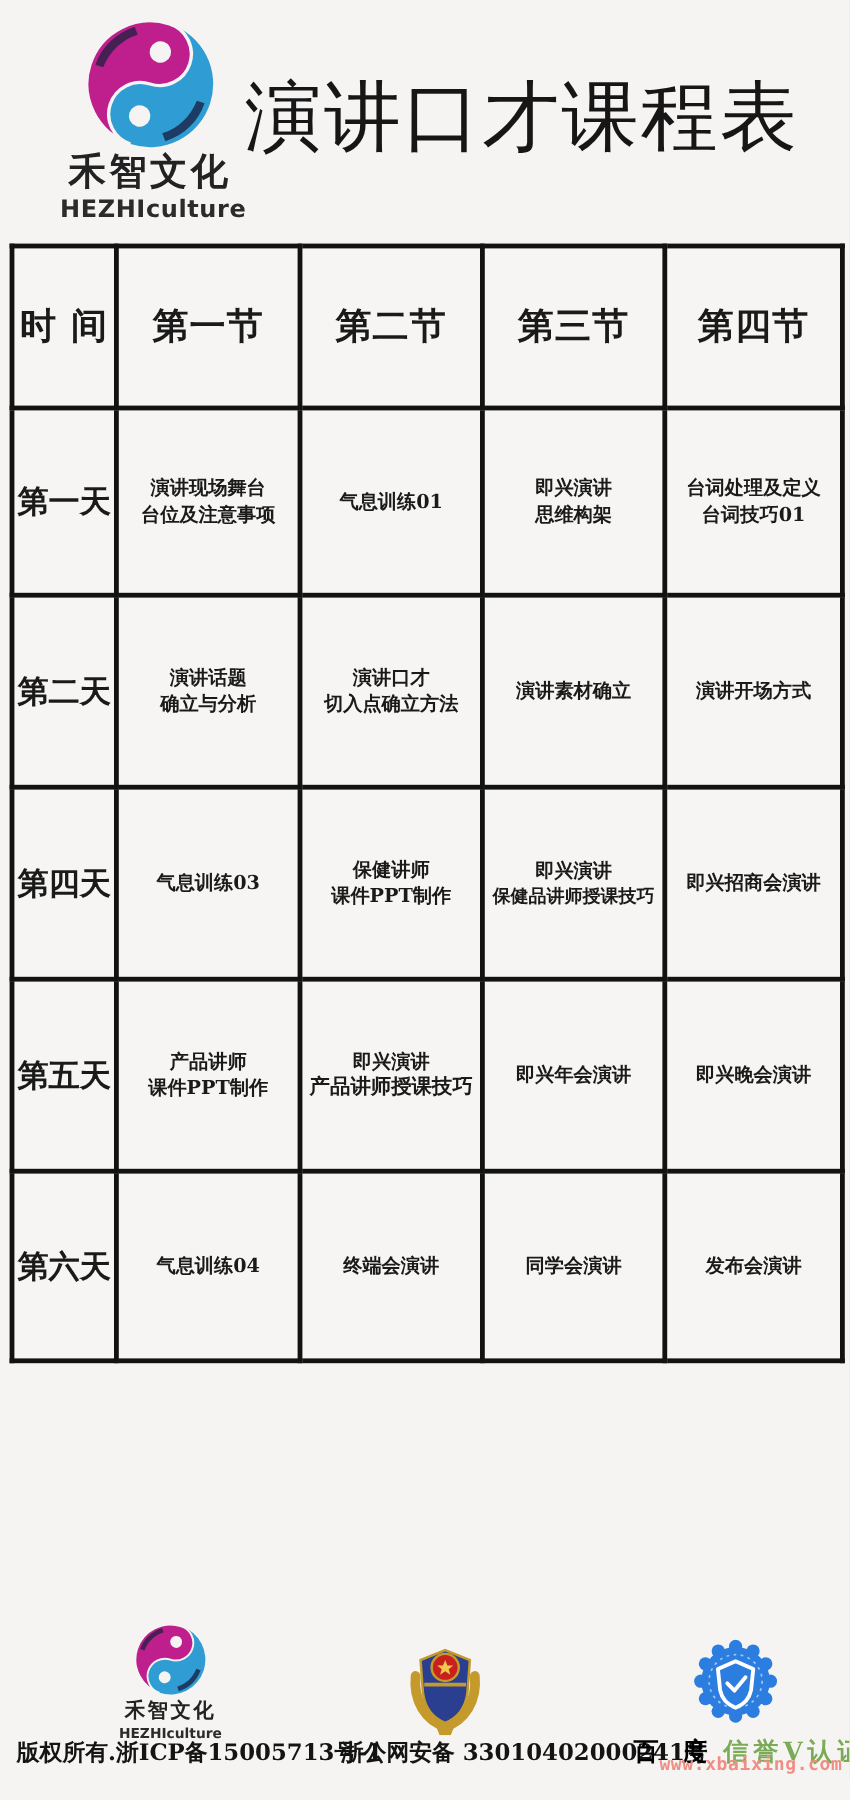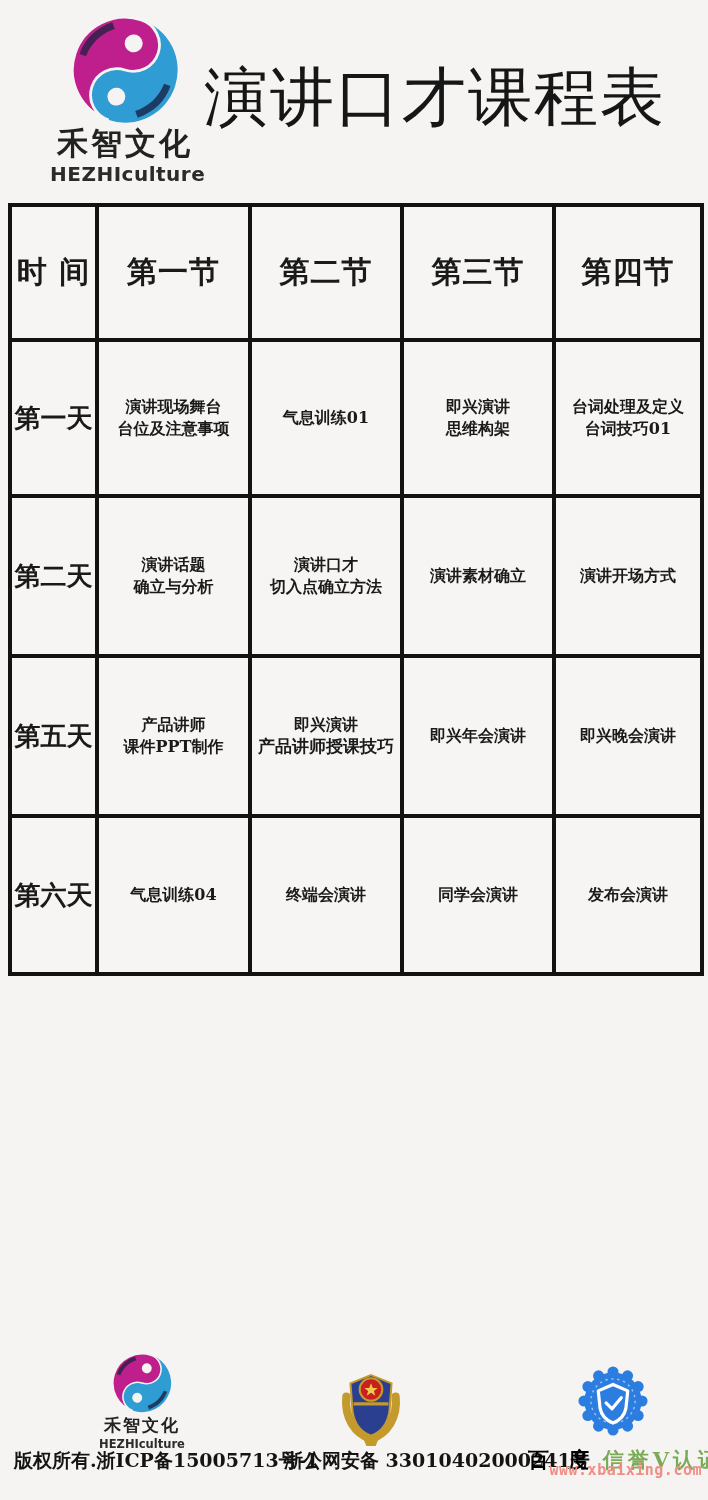--- a/index.html
+++ b/index.html
@@ -122,20 +122,37 @@
       </td>
       <td>
         <div class="line t-lg">演讲素材确立</div>
       </td>
       <td>
         <div class="line t-lg">演讲开场方式</div>
       </td>
     </tr>
 
 
+    <tr style="height:160px">
+      <td class="day">第四天</td>
+      <td>
+        <div class="line t-lg">气息训练03</div>
+      </td>
+      <td>
+        <div class="line t-lg">保健讲师</div>
+        <div class="line t-lg">课件PPT制作</div>
+      </td>
+      <td>
+        <div class="line t-lg">即兴演讲</div>
+        <div class="line t-xs">保健品讲师授课技巧</div>
+      </td>
+      <td>
+        <div class="line t-md">即兴招商会演讲</div>
+      </td>
+    </tr>
 
     <tr style="height:160px">
       <td class="day">第五天</td>
       <td>
         <div class="line t-lg">产品讲师</div>
         <div class="line t-lg">课件PPT制作</div>
       </td>
       <td>
         <div class="line t-lg">即兴演讲</div>
         <div class="line t-sm">产品讲师授课技巧</div>

